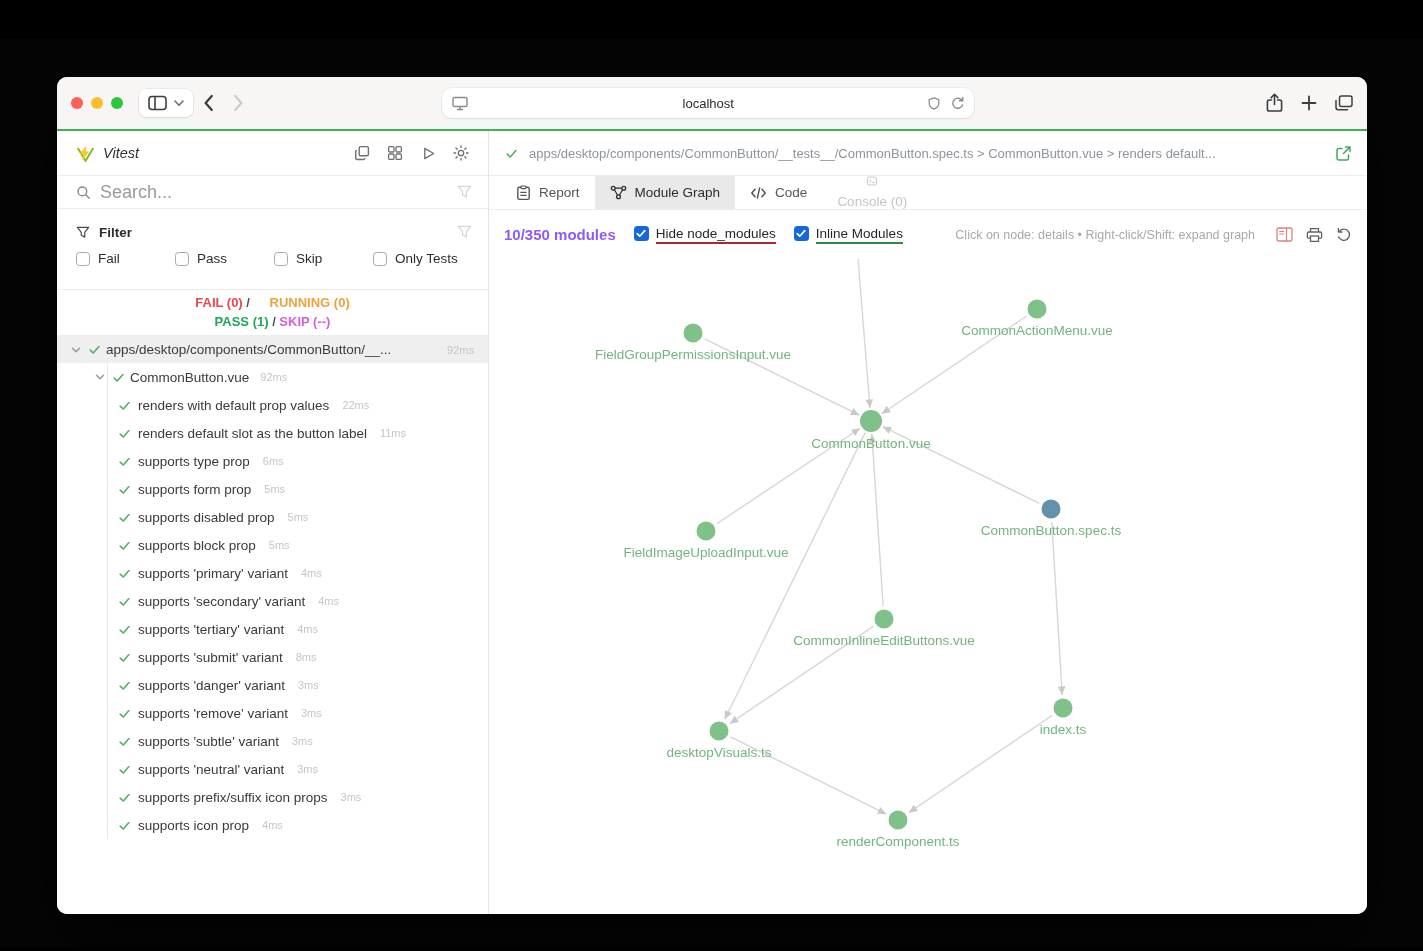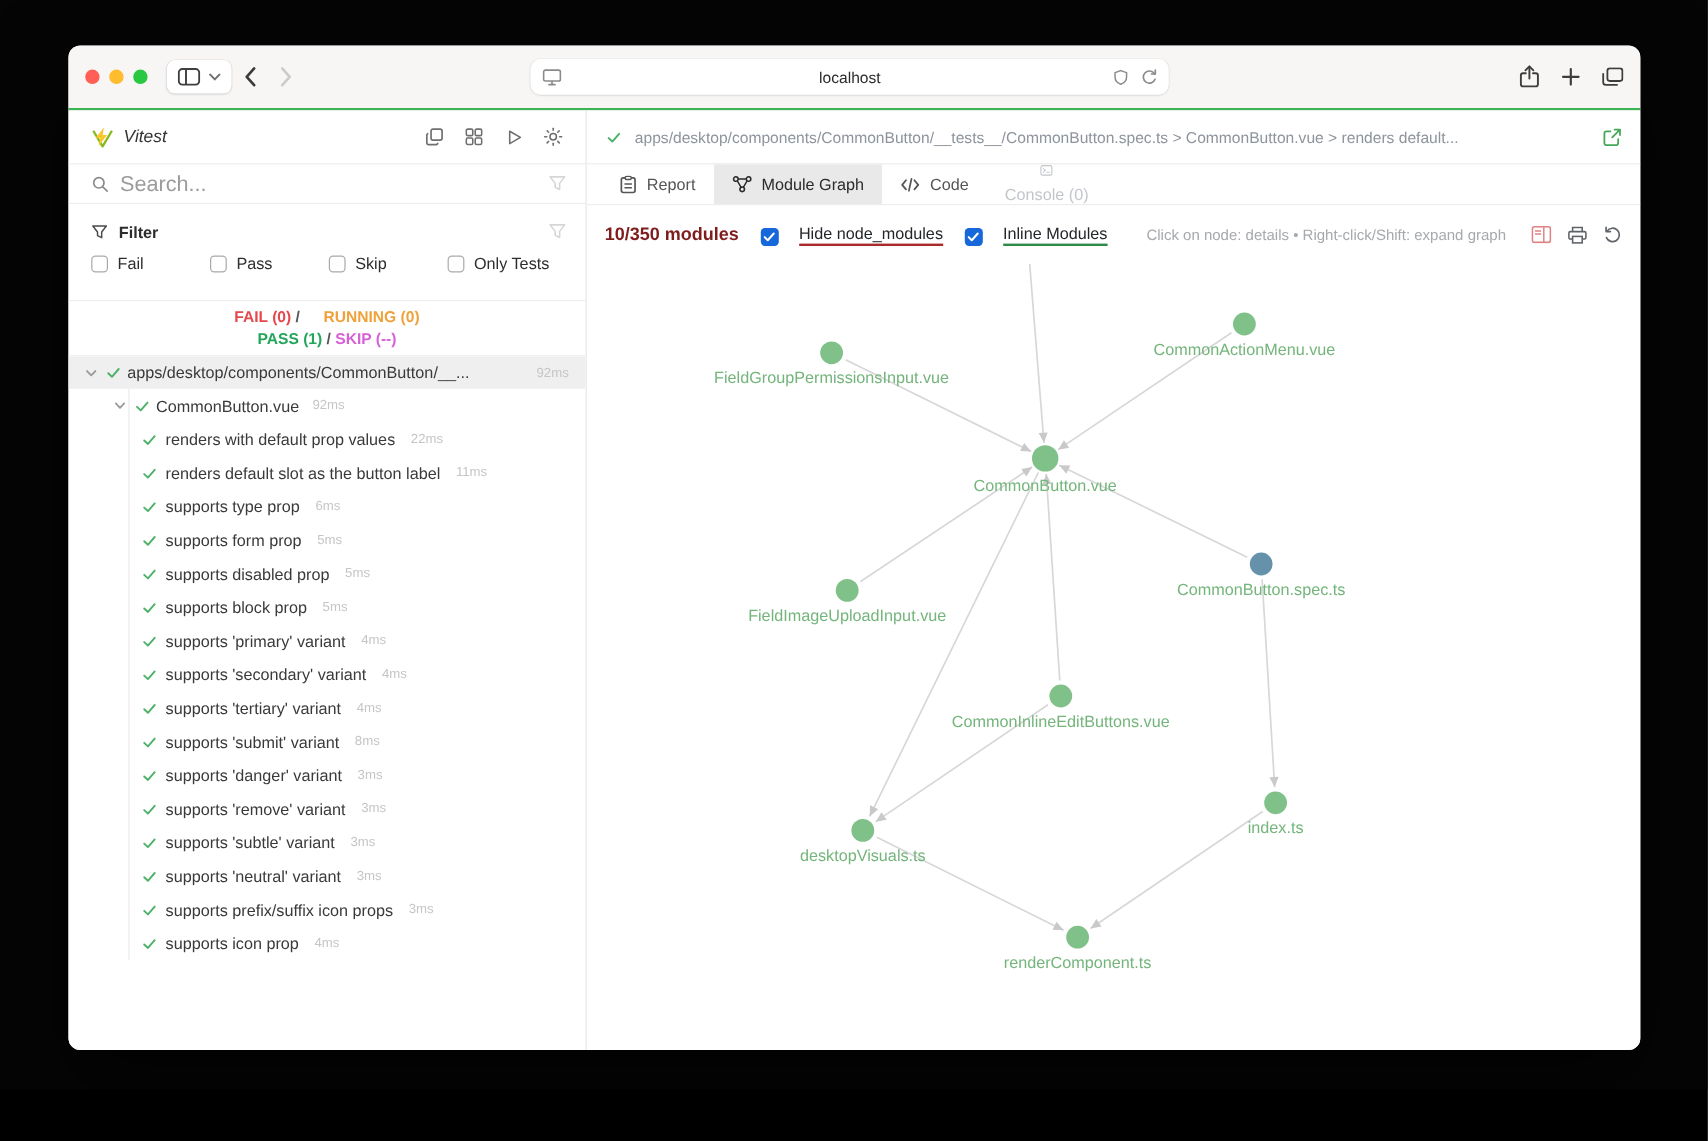--- a/index.html
+++ b/index.html
@@ -1,17 +1,17 @@
 <!DOCTYPE html>
 <html><head>
 <meta charset="utf-8">
 <style>
   *{margin:0;padding:0;box-sizing:border-box;}
   html,body{width:1423px;height:951px;overflow:hidden;background:#000;font-family:"Liberation Sans",sans-serif;}
-  .stage{position:relative;width:1423px;height:908px;background:#050505;}
+  .stage{position:relative;width:1423px;height:908px;background:#050505;margin-top:39px;}
   .window{position:absolute;left:57px;top:38px;width:1310px;height:837px;border-radius:10px;background:#fff;
           box-shadow:0 30px 70px rgba(0,0,0,.6);overflow:hidden;display:flex;flex-direction:column;}
   
   .browser-bar{height:52px;background:#f7f6f5;display:flex;align-items:center;padding:0 14px;flex:0 0 auto;}
   .traffic{display:flex;gap:8px;margin-right:16px;}
   .light{width:12px;height:12px;border-radius:50%;display:inline-block;}
   .light.red{background:#ff5f57}.light.yellow{background:#febc2e}.light.green{background:#28c840}
   .seg-btn{display:flex;align-items:center;background:#fff;border-radius:7px;height:28px;padding:0 9px;gap:7px;
            box-shadow:0 0 0 .5px rgba(0,0,0,.09),0 1px 2px rgba(0,0,0,.08);}
   .nav-btn{width:30px;height:28px;display:flex;align-items:center;justify-content:center;}
@@ -53,22 +53,22 @@
   .row-time.right{margin-left:auto;}
   
   .main{flex:1;display:flex;flex-direction:column;min-width:0;background:#fff;}
   .crumb{height:45px;display:flex;align-items:center;padding:0 15px;border-bottom:1px solid #ededed;gap:10px;flex:0 0 auto;}
   .crumb-text{font-size:13px;color:#8e949c;flex:1;overflow:hidden;white-space:nowrap;text-overflow:ellipsis;}
   .tabbar{height:34px;display:flex;align-items:stretch;padding-left:12px;border-bottom:1px solid #ededed;flex:0 0 auto;}
   .tab{display:flex;align-items:center;gap:8px;padding:0 15px;font-size:13.5px;color:#555;cursor:default;}
   .tab.active{background:#e9e9e9;color:#2b2b2b;}
   .tab.disabled{color:#c2c6cb;flex-direction:column;}
   .gtoolbar{height:49px;display:flex;align-items:center;padding:0 15px;gap:18px;flex:0 0 auto;}
-  .modules{font-size:15px;font-weight:700;color:#7f1d1d;white-space:nowrap;}
-  .toggle{display:flex;align-items:flex-end;gap:17px;}
+  .modules{font-size:15px;font-weight:700;color:#8b5cf6;white-space:nowrap;}
+  .toggle{display:flex;align-items:flex-start;gap:7px;}
   .bluebox{width:15px;height:15px;border-radius:3.5px;background:#1667d9;display:flex;align-items:center;justify-content:center;flex:0 0 auto;}
   .toggle-label{font-size:13.5px;color:#23272b;padding-bottom:1px;border-bottom:2px solid #000;white-space:nowrap;}
   .hint{margin-left:auto;font-size:12.5px;color:#a6a9ad;white-space:nowrap;}
   .gicons{display:flex;gap:13px;align-items:center;margin-left:3px;}
   .canvas{flex:1;position:relative;min-height:0;}
   .canvas svg{position:absolute;inset:0;width:100%;height:100%;}
   .canvas text{font-family:"Liberation Sans",sans-serif;font-size:13.5px;}
 </style>
 </head>
 <body>

